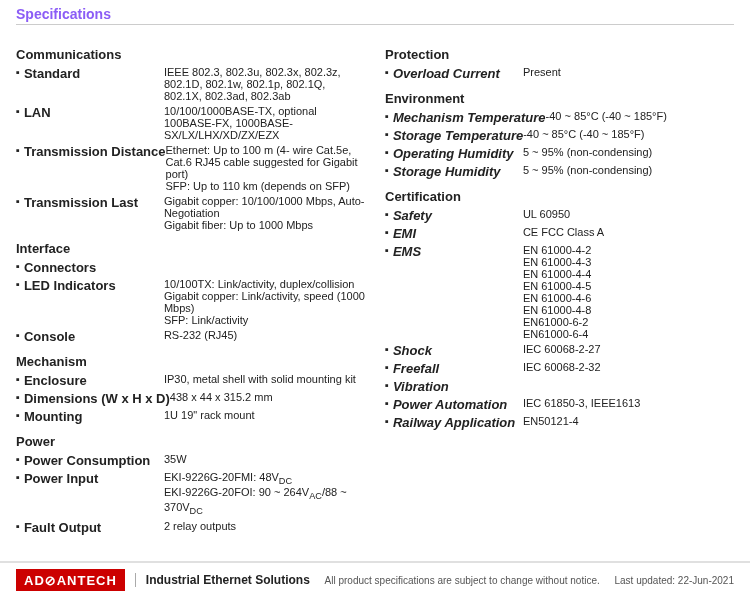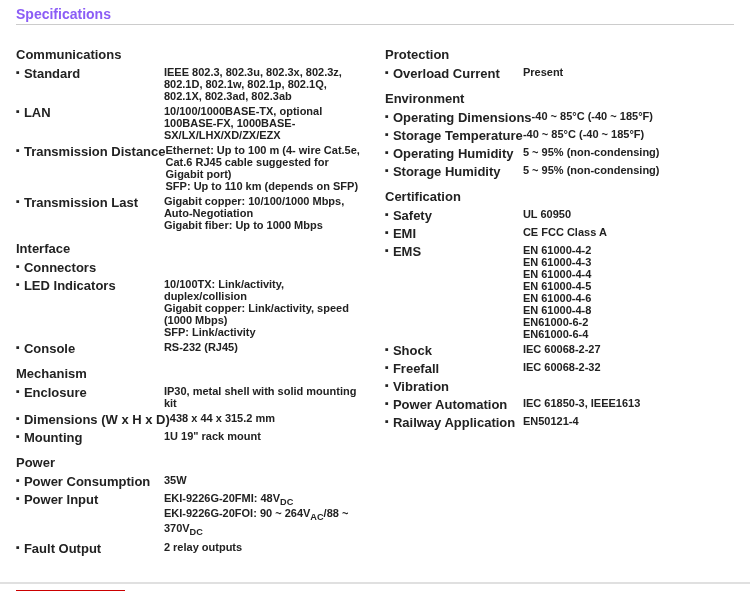--- a/index.html
+++ b/index.html
@@ -45,24 +45,24 @@
     .spec-label {
       font-weight: bold;
       min-width: 140px;
       flex-shrink: 0;
       font-size: 13px;
     }
     .spec-value {
       font-size: 11px;
       color: #222;
       flex: 1;
-      font-weight: bold;
     }
     .right-col .spec-label {
       min-width: 130px;
+      font-style: italic;
     }
     .footer {
       position: absolute;
       bottom: 0;
       left: 0;
       right: 0;
       border-top: 2px solid #e0e0e0;
       background: #fff;
       padding: 6px 16px;
       display: flex;
@@ -200,21 +200,21 @@
         <div class="spec-item">
           <span class="bullet">▪</span>
           <span class="spec-label">Overload Current</span>
           <span class="spec-value">Present</span>
         </div>
       </div>
       <div>
         <div class="section-title">Environment</div>
         <div class="spec-item">
           <span class="bullet">▪</span>
-          <span class="spec-label">Operating Dimensions</span>
+          <span class="spec-label">Mechanism Temperature</span>
           <span class="spec-value">-40 ~ 85°C (-40 ~ 185°F)</span>
         </div>
         <div class="spec-item">
           <span class="bullet">▪</span>
           <span class="spec-label">Storage Temperature</span>
           <span class="spec-value">-40 ~ 85°C (-40 ~ 185°F)</span>
         </div>
         <div class="spec-item">
           <span class="bullet">▪</span>
           <span class="spec-label">Operating Humidity</span>

